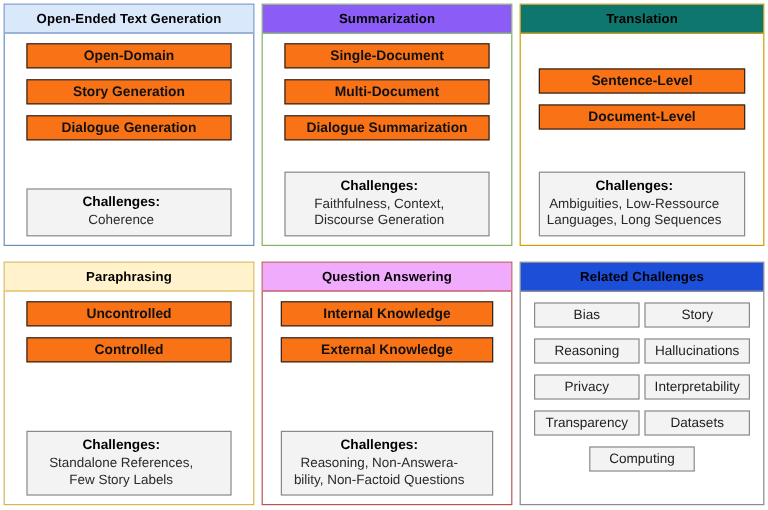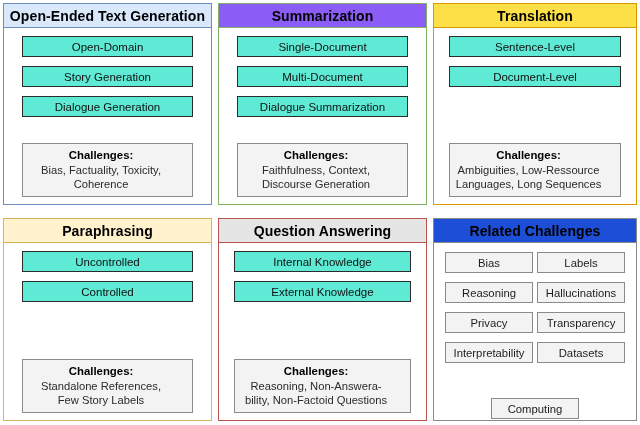--- a/index.html
+++ b/index.html
@@ -29,48 +29,49 @@
     display: flex;
     flex-direction: column;
   }
   .panel-header {
     box-sizing: border-box;
     height: 24px;
     flex: 0 0 24px;
     display: flex;
     align-items: center;
     justify-content: center;
-    font-size: 14px;
+    font-size: 11px;
     font-weight: bold;
     letter-spacing: 0.1px;
     color: #000000;
     background: #f4f4f4;
     border-bottom: 1px solid #999999;
   }
   .panel-body {
     position: relative;
     flex: 1 1 auto;
     padding: 8px 18px 7px 18px;
     box-sizing: border-box;
     display: flex;
     flex-direction: column;
   }
   
   .item-box {
     box-sizing: border-box;
     height: 21px;
     margin-bottom: 9px;
     border: 1.6px solid #2b2b2b;
-    background: #5eead4;
+    background: #f97316;
     display: flex;
     align-items: center;
     justify-content: center;
     font-size: 11.5px;
     color: #111111;
     white-space: nowrap;
+    font-weight: bold;
   }
   .challenge-box {
     box-sizing: border-box;
     position: absolute;
     left: 18px;
     right: 18px;
     bottom: 7px;
     border: 1.4px solid #8a8a8a;
     background: #f3f3f3;
     padding: 4px 16px 5px 3px;
@@ -110,64 +111,62 @@
     display: flex;
     align-items: center;
     justify-content: center;
     font-size: 11.3px;
     color: #1d1d1d;
     white-space: nowrap;
   }
   .chip.wide-solo {
     margin-left: auto;
     margin-right: auto;
-    margin-top: 26px;
   }
   .chip-row-solo {
     width: 100%;
     display: flex;
     justify-content: center;
   }
 </style>
 </head>
 <body>
 
 <div class="canvas">
 
   <div class="panel" style="left:3px; top:3px; width:209px; height:202px; border-color:#6c8ebf;">
     <div class="panel-header" style="background:#dae8fc; border-bottom-color:#6c8ebf;">Open-Ended Text Generation</div>
     <div class="panel-body">
       <div class="item-box">Open-Domain</div>
       <div class="item-box">Story Generation</div>
       <div class="item-box">Dialogue Generation</div>
       <div class="challenge-box">
         <span class="challenge-title">Challenges:</span>
-        <span class="challenge-line">Bias, Factuality, Toxicity,</span>
         <span class="challenge-line">Coherence</span>
       </div>
     </div>
   </div>
 
   <div class="panel" style="left:218px; top:3px; width:209px; height:202px; border-color:#82b366;">
     <div class="panel-header" style="background:#8b5cf6; border-bottom-color:#82b366;">Summarization</div>
     <div class="panel-body">
       <div class="item-box">Single-Document</div>
       <div class="item-box">Multi-Document</div>
       <div class="item-box">Dialogue Summarization</div>
       <div class="challenge-box">
         <span class="challenge-title">Challenges:</span>
         <span class="challenge-line">Faithfulness, Context,</span>
         <span class="challenge-line">Discourse Generation</span>
       </div>
     </div>
   </div>
 
   <div class="panel" style="left:433px; top:3px; width:204px; height:202px; border-color:#d79b00;">
-    <div class="panel-header" style="background:#fde047; border-bottom-color:#d79b00;">Translation</div>
-    <div class="panel-body" style="padding-left:15px; padding-right:15px;">
+    <div class="panel-header" style="background:#0f766e; border-bottom-color:#d79b00;">Translation</div>
+    <div class="panel-body" style="padding-left:15px; padding-right:15px;margin-top:21px;">
       <div class="item-box">Sentence-Level</div>
       <div class="item-box">Document-Level</div>
       <div class="challenge-box" style="left:15px; right:15px;">
         <span class="challenge-title">Challenges:</span>
         <span class="challenge-line">Ambiguities, Low-Ressource</span>
         <span class="challenge-line">Languages, Long Sequences</span>
       </div>
     </div>
   </div>
 
@@ -178,42 +177,42 @@
       <div class="item-box">Controlled</div>
       <div class="challenge-box">
         <span class="challenge-title">Challenges:</span>
         <span class="challenge-line">Standalone References,</span>
         <span class="challenge-line">Few Story Labels</span>
       </div>
     </div>
   </div>
 
   <div class="panel" style="left:218px; top:218px; width:209px; height:203px; border-color:#b85450;">
-    <div class="panel-header" style="background:#e5e5e5; border-bottom-color:#b85450;">Question Answering</div>
+    <div class="panel-header" style="background:#f0abfc; border-bottom-color:#b85450;">Question Answering</div>
     <div class="panel-body" style="padding-left:15px; padding-right:15px;">
       <div class="item-box">Internal Knowledge</div>
       <div class="item-box">External Knowledge</div>
       <div class="challenge-box" style="left:15px; right:15px;">
         <span class="challenge-title">Challenges:</span>
         <span class="challenge-line">Reasoning, Non-Answera-</span>
         <span class="challenge-line">bility, Non-Factoid Questions</span>
       </div>
     </div>
   </div>
 
   <div class="panel" style="left:433px; top:218px; width:204px; height:203px; border-color:#8a8a8a;">
     <div class="panel-header" style="background:#1d4ed8; border-bottom-color:#8a8a8a;">Related Challenges</div>
     <div class="chip-grid">
       <div class="chip">Bias</div>
-      <div class="chip">Labels</div>
+      <div class="chip">Story</div>
       <div class="chip">Reasoning</div>
       <div class="chip">Hallucinations</div>
       <div class="chip">Privacy</div>
+      <div class="chip">Interpretability</div>
       <div class="chip">Transparency</div>
-      <div class="chip">Interpretability</div>
       <div class="chip">Datasets</div>
       <div class="chip-row-solo">
         <div class="chip wide-solo">Computing</div>
       </div>
     </div>
   </div>
 
 </div>
 
 </body></html>

